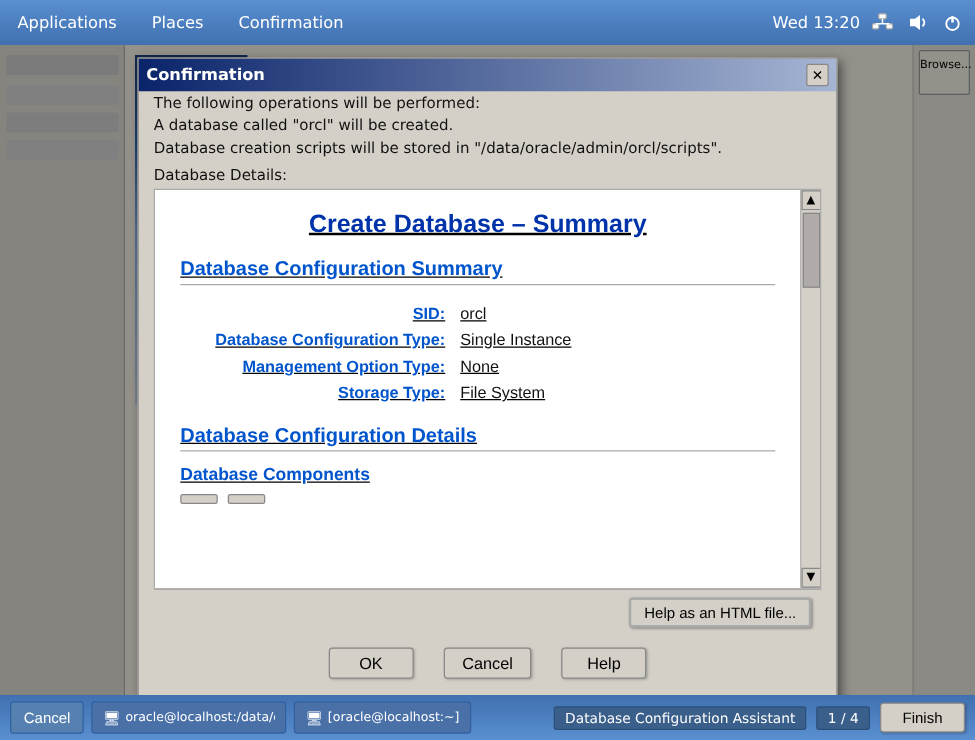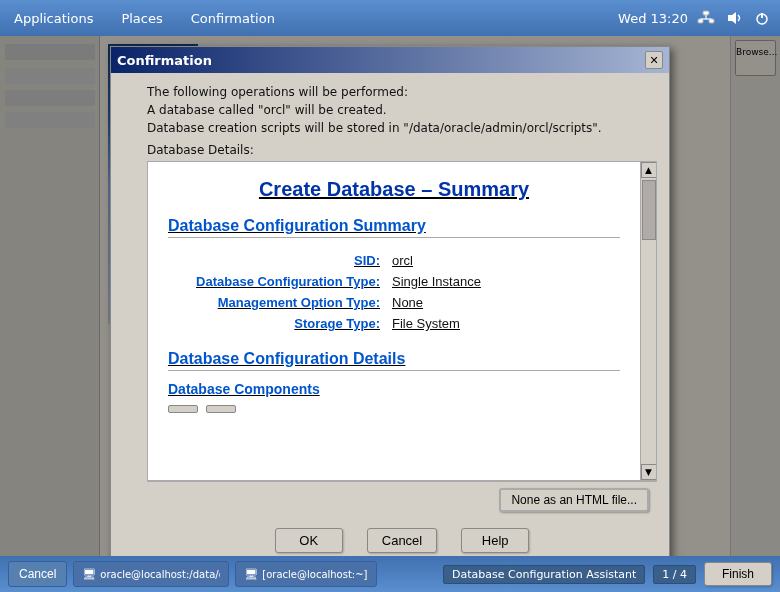--- a/index.html
+++ b/index.html
@@ -146,24 +146,23 @@
       border: 1px solid #888;
       border-radius: 2px;
       display: flex;
       align-items: center;
       justify-content: center;
       color: #000;
       font-size: 11px;
       cursor: pointer;
     }
     .dialog-body {
-      padding: 10px 12px 8px 12px;
+      padding: 0 12px 8px 12px;
       display: flex;
       flex-direction: column;
-      margin-left: 24px;
     }
     .dialog-info-text {
       font-size: 12px;
       color: #111;
       margin-bottom: 6px;
       line-height: 1.5;
     }
     .dialog-db-details-label {
       font-size: 12px;
       color: #111;
@@ -502,21 +501,21 @@
           <div class="scrollbar">
             <div class="scrollbar-up">▲</div>
             <div class="scrollbar-track">
               <div class="scrollbar-thumb"></div>
             </div>
             <div class="scrollbar-down">▼</div>
           </div>
         </div>
 
         <div class="dialog-action-bar">
-          <button class="save-html-btn">None as an HTML file...</button>
+          <button class="save-html-btn">Help as an HTML file...</button>
         </div>
 
         <div class="dialog-buttons">
           <button class="dialog-btn">OK</button>
           <button class="dialog-btn">Cancel</button>
           <button class="dialog-btn">Help</button>
         </div>
       </div>
     </div>
   </div>

